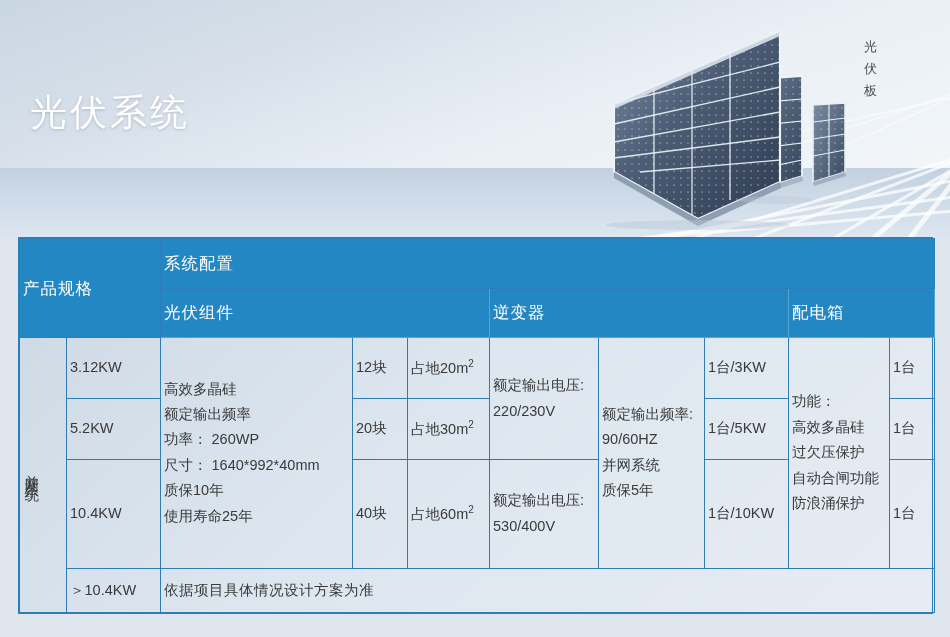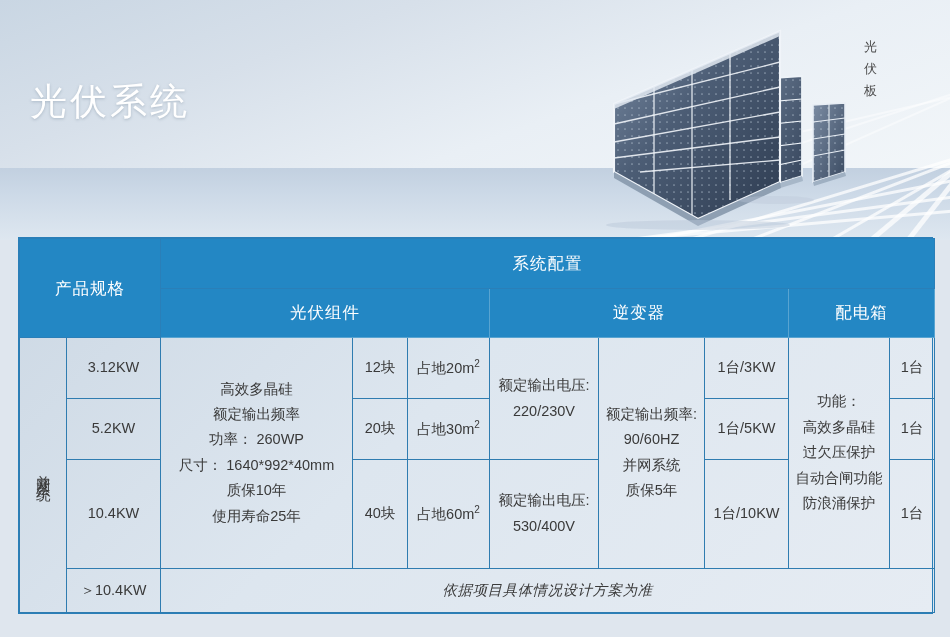--- a/index.html
+++ b/index.html
@@ -56,21 +56,21 @@
     transform-origin: left center;
     height: 2px;
     border-radius: 2px;
     filter: blur(0.5px);
   }
 
   
   .page-title {
     position: absolute;
     left: 30px;
-    top: 77px;
+    top: 88px;
     font-size: 37px;
     letter-spacing: 3px;
     color: #ffffff;
     text-shadow: 0 1px 3px rgba(90,110,130,0.35);
     font-weight: 400;
   }
 
   
   .panel-label {
     position: absolute;
@@ -99,21 +99,21 @@
     background: linear-gradient(135deg, #ccd8e4 0%, #dde6ef 45%, #e6ecf3 100%);
   }
   table.spec {
     width: 100%;
     height: 100%;
     border-collapse: collapse;
     table-layout: fixed;
   }
   table.spec td {
     border: 1px solid #2f7cb0;
-    text-align: center;
+    text-align: left;
     vertical-align: middle;
     color: #3a3a3a;
     font-size: 14.5px;
     line-height: 1.75;
     padding: 2px 3px;
   }
   table.spec td.hd {
     background: #2387c4;
     color: #ffffff;
     font-size: 16.5px;
@@ -132,21 +132,21 @@
     text-orientation: upright;
     display: inline-block;
     letter-spacing: 4px;
     line-height: 1.15;
   }
   .cellwrap { display: block; }
   .cellwrap span { display: block; }
   .nowrap { white-space: nowrap; }
   .sub { font-size: 10px; vertical-align: super; }
   td.big { font-size: 15px; }
-  td.lastrow { font-size: 14px; letter-spacing: 0.5px; font-style: italic; }
+  td.lastrow { font-size: 14px; letter-spacing: 0.5px; }
 </style>
 </head>
 <body>
 
 <div id="page">
 
   <div class="hero">
     <div class="hero-sky"></div>
     <div class="hero-floor"></div>
 

